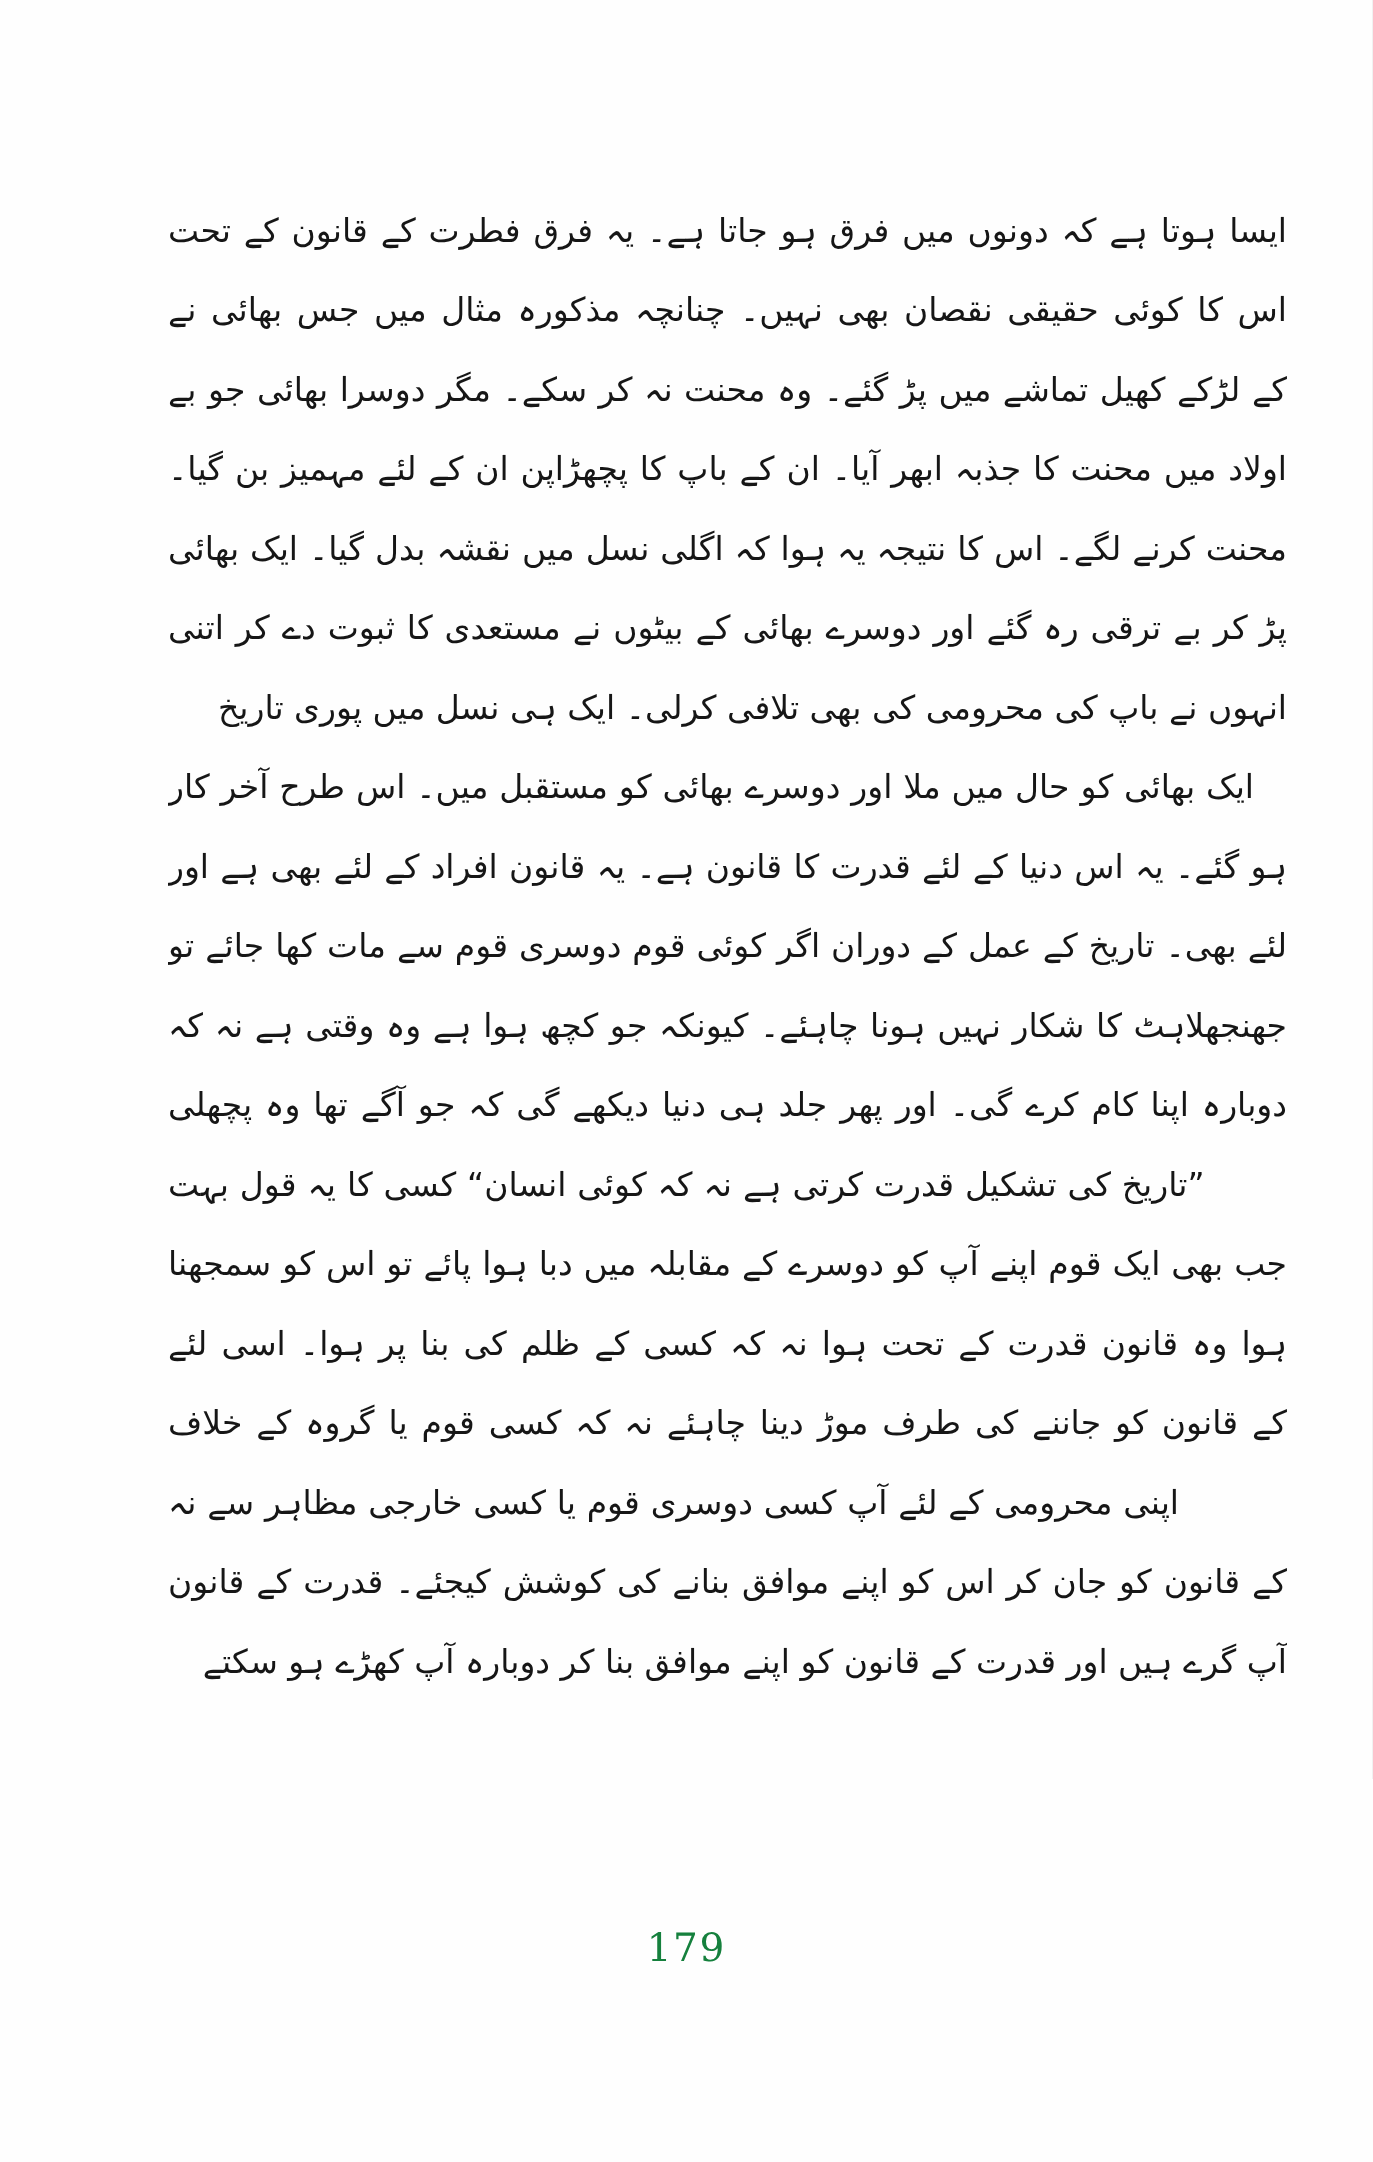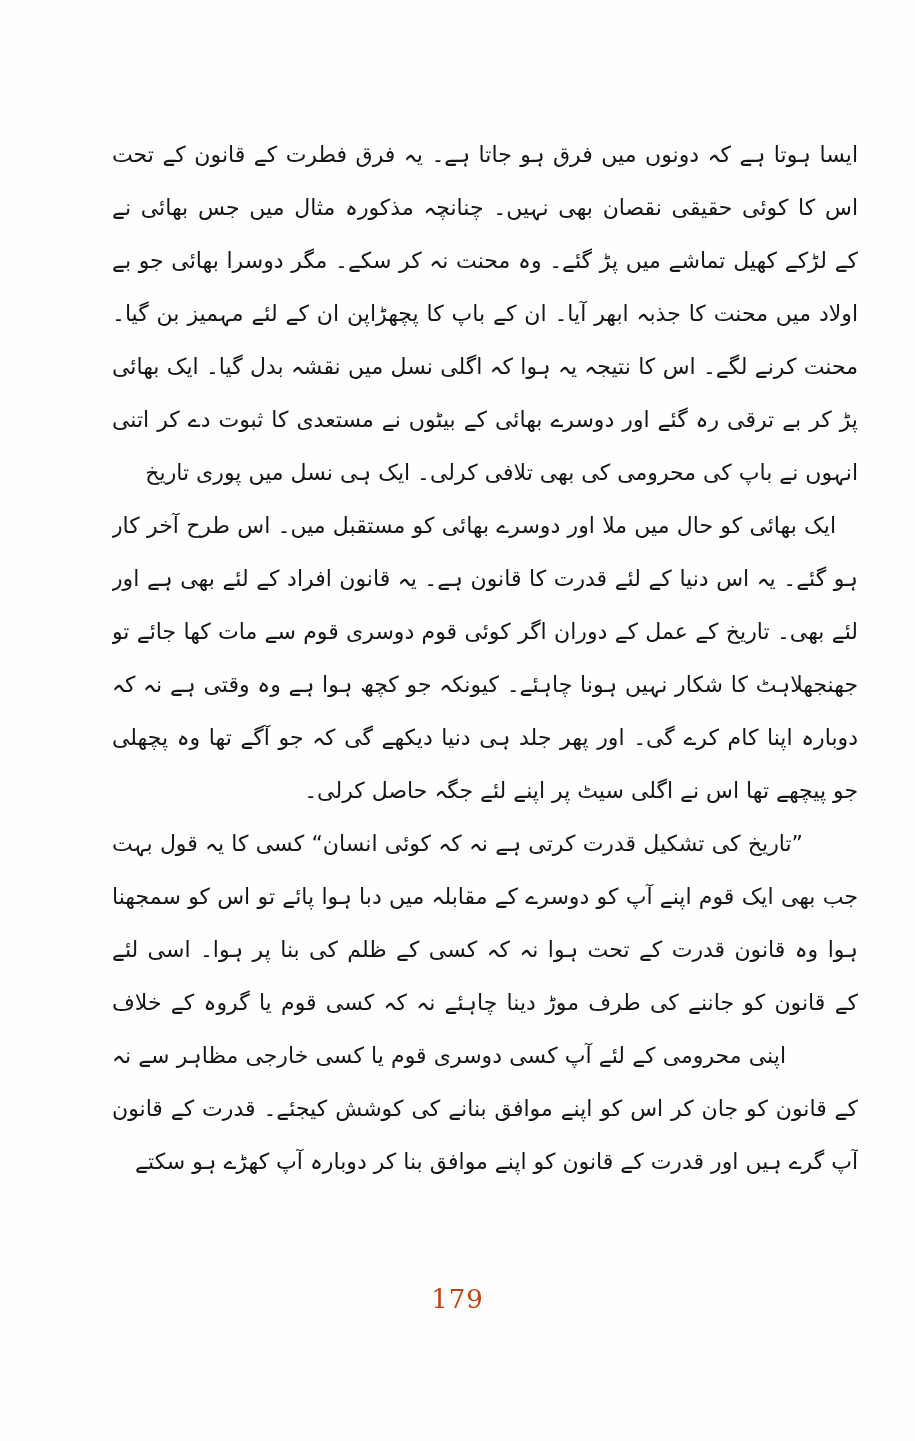--- a/index.html
+++ b/index.html
@@ -48,21 +48,21 @@
 
   .page-number {
     position: absolute;
     top: 1284px;
     left: 0;
     width: 100%;
     text-align: center;
     font-family: "DejaVu Serif", serif;
     font-size: 26px;
     letter-spacing: 1px;
-    color: #c2410c;
+    color: #15803d;
     direction: ltr;
   }
 </style>
 </head>
 <body>
 
 <div class="scan-page">
 
   <div class="text-block">
 
@@ -75,21 +75,20 @@
       <div class="line fill">پڑ کر بے ترقی رہ گئے اور دوسرے بھائی کے بیٹوں نے مستعدی کا ثبوت دے کر اتنی ترقی کی کہ</div>
       <div class="line end">انہوں نے باپ کی محرومی کی بھی تلافی کرلی۔ ایک ہی نسل میں پوری تاریخ بدل گئی۔</div>
     </div>
 
     <div>
       <div class="line fill indent-sm">ایک بھائی کو حال میں ملا اور دوسرے بھائی کو مستقبل میں۔ اس طرح آخر کار دونوں برابر</div>
       <div class="line fill">ہو گئے۔ یہ اس دنیا کے لئے قدرت کا قانون ہے۔ یہ قانون افراد کے لئے بھی ہے اور قوموں کے</div>
       <div class="line fill">لئے بھی۔ تاریخ کے عمل کے دوران اگر کوئی قوم دوسری قوم سے مات کھا جائے تو اس کو مایوس یا</div>
       <div class="line fill">جھنجھلاہٹ کا شکار نہیں ہونا چاہئے۔ کیونکہ جو کچھ ہوا ہے وہ وقتی ہے نہ کہ ابدی۔ تاریخ کی گردش</div>
       <div class="line fill">دوبارہ اپنا کام کرے گی۔ اور پھر جلد ہی دنیا دیکھے گی کہ جو آگے تھا وہ پچھلی سیٹ پر چلا گیا اور</div>
-      <div class="line end">جو پیچھے تھا اس نے اگلی سیٹ پر اپنے لئے جگہ حاصل کرلی۔</div>
     </div>
 
     <div>
       <div class="line fill indent-md">”تاریخ کی تشکیل قدرت کرتی ہے نہ کہ کوئی انسان“ کسی کا یہ قول بہت بامعنی ہے۔</div>
       <div class="line fill">جب بھی ایک قوم اپنے آپ کو دوسرے کے مقابلہ میں دبا ہوا پائے تو اس کو سمجھنا چاہئے کہ جو کچھ</div>
       <div class="line fill">ہوا وہ قانون قدرت کے تحت ہوا نہ کہ کسی کے ظلم کی بنا پر ہوا۔ اسی لئے اپنی سوچ کا رخ قدرت</div>
       <div class="line fill">کے قانون کو جاننے کی طرف موڑ دینا چاہئے نہ کہ کسی قوم یا گروہ کے خلاف نفرت اور انتقام میں</div>
     </div>
 
     <div>

